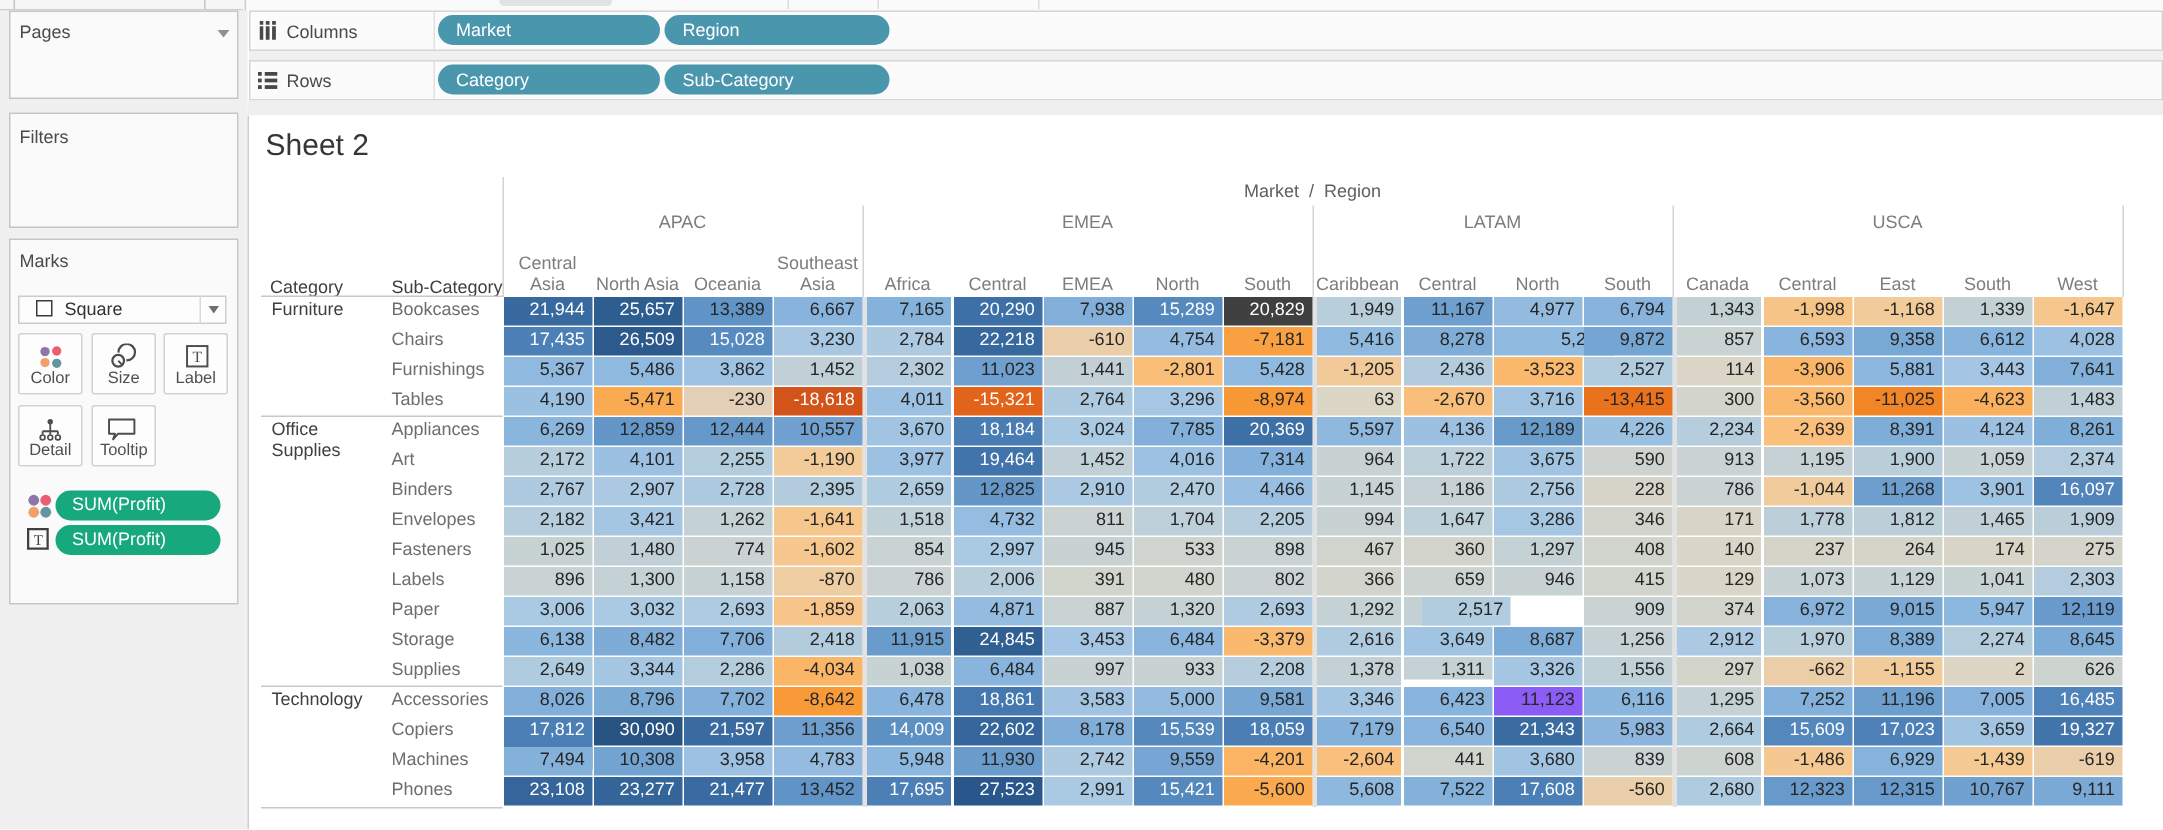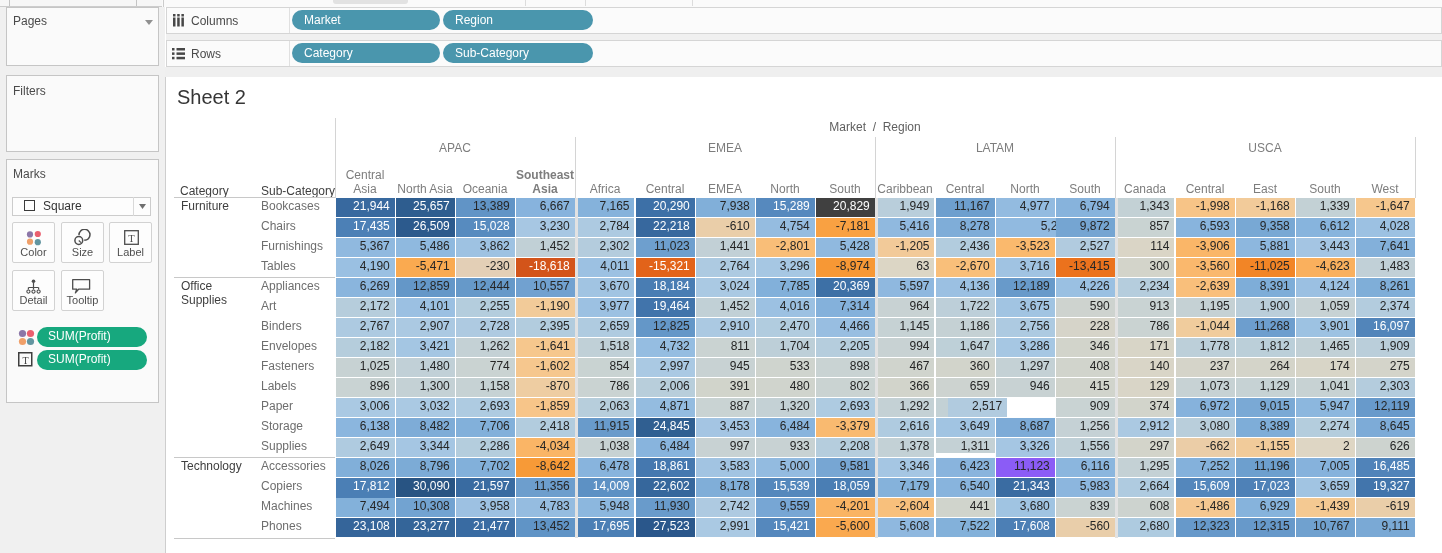--- a/index.html
+++ b/index.html
@@ -141,21 +141,21 @@
 <div class="vline" style="left:1115px;top:137px;height:61px;"></div>
 <div class="vline" style="left:1415px;top:137px;height:61px;"></div>
 <div class="abs" style="left:775px;top:120px;width:200px;text-align:center;font-size:12px;color:#5f5f5f;">Market&nbsp; /&nbsp; Region</div>
 <div class="mlab" style="left:335px;top:142px;width:240px;">APAC</div>
 <div class="mlab" style="left:575px;top:142px;width:300px;">EMEA</div>
 <div class="mlab" style="left:875px;top:142px;width:240px;">LATAM</div>
 <div class="mlab" style="left:1115px;top:142px;width:300px;">USCA</div>
 <div class="rlab" style="left:327px;bottom:357px;width:76px;">Central<br>Asia</div>
 <div class="rlab" style="left:387px;bottom:357px;width:76px;">North Asia</div>
 <div class="rlab" style="left:447px;bottom:357px;width:76px;">Oceania</div>
-<div class="rlab" style="left:507px;bottom:357px;width:76px;font-weight:bold;">Southeast<br>Asia</div>
+<div class="rlab" style="left:507px;bottom:357px;width:76px;">Southeast<br>Asia</div>
 <div class="rlab" style="left:567px;bottom:357px;width:76px;">Africa</div>
 <div class="rlab" style="left:627px;bottom:357px;width:76px;">Central</div>
 <div class="rlab" style="left:687px;bottom:357px;width:76px;">EMEA</div>
 <div class="rlab" style="left:747px;bottom:357px;width:76px;">North</div>
 <div class="rlab" style="left:807px;bottom:357px;width:76px;">South</div>
 <div class="rlab" style="left:867px;bottom:357px;width:76px;">Caribbean</div>
 <div class="rlab" style="left:927px;bottom:357px;width:76px;">Central</div>
 <div class="rlab" style="left:987px;bottom:357px;width:76px;">North</div>
 <div class="rlab" style="left:1047px;bottom:357px;width:76px;">South</div>
 <div class="rlab" style="left:1107px;bottom:357px;width:76px;">Canada</div>
@@ -393,21 +393,21 @@
 <div class="cell" style="left:577.6px;top:418px;width:56.9px;height:19.45px;background:#699bcb">11,915</div>
 <div class="cell cw" style="left:635.7px;top:418px;width:59.1px;height:19.45px;background:#305f91">24,845</div>
 <div class="cell" style="left:695.7px;top:418px;width:59.1px;height:19.45px;background:#a4c5e3">3,453</div>
 <div class="cell" style="left:755.7px;top:418px;width:59.1px;height:19.45px;background:#88b4dd">6,484</div>
 <div class="cell" style="left:815.7px;top:418px;width:59.1px;height:19.45px;background:#f9ba70">-3,379</div>
 <div class="cell" style="left:877.6px;top:418px;width:56.9px;height:19.45px;background:#afcbe0">2,616</div>
 <div class="cell" style="left:935.7px;top:418px;width:59.1px;height:19.45px;background:#a1c4e2">3,649</div>
 <div class="cell" style="left:995.7px;top:418px;width:59.1px;height:19.45px;background:#7dabd7">8,687</div>
 <div class="cell" style="left:1055.7px;top:418px;width:59.1px;height:19.45px;background:#c5d1d5">1,256</div>
 <div class="cell" style="left:1117.6px;top:418px;width:56.9px;height:19.45px;background:#abc9e2">2,912</div>
-<div class="cell" style="left:1175.7px;top:418px;width:59.1px;height:19.45px;background:#b9cedb">3,080</div>
+<div class="cell" style="left:1175.7px;top:418px;width:59.1px;height:19.45px;background:#b9cedb">1,970</div>
 <div class="cell" style="left:1235.7px;top:418px;width:59.1px;height:19.45px;background:#7eadd8">8,389</div>
 <div class="cell" style="left:1295.7px;top:418px;width:59.1px;height:19.45px;background:#b4cddd">2,274</div>
 <div class="cell" style="left:1355.7px;top:418px;width:59.1px;height:19.45px;background:#7dabd7">8,645</div>
 <div class="subcat" style="top:438px;">Supplies</div>
 <div class="cell" style="left:335.7px;top:438px;width:59.1px;height:19.45px;background:#afcbe0">2,649</div>
 <div class="cell" style="left:395.7px;top:438px;width:59.1px;height:19.45px;background:#a5c6e3">3,344</div>
 <div class="cell" style="left:455.7px;top:438px;width:59.1px;height:19.45px;background:#b4cddd">2,286</div>
 <div class="cell" style="left:515.7px;top:438px;width:59.1px;height:19.45px;background:#fab566">-4,034</div>
 <div class="cell" style="left:577.6px;top:438px;width:56.9px;height:19.45px;background:#c7d2d3">1,038</div>
 <div class="cell" style="left:635.7px;top:438px;width:59.1px;height:19.45px;background:#88b4dd">6,484</div>

